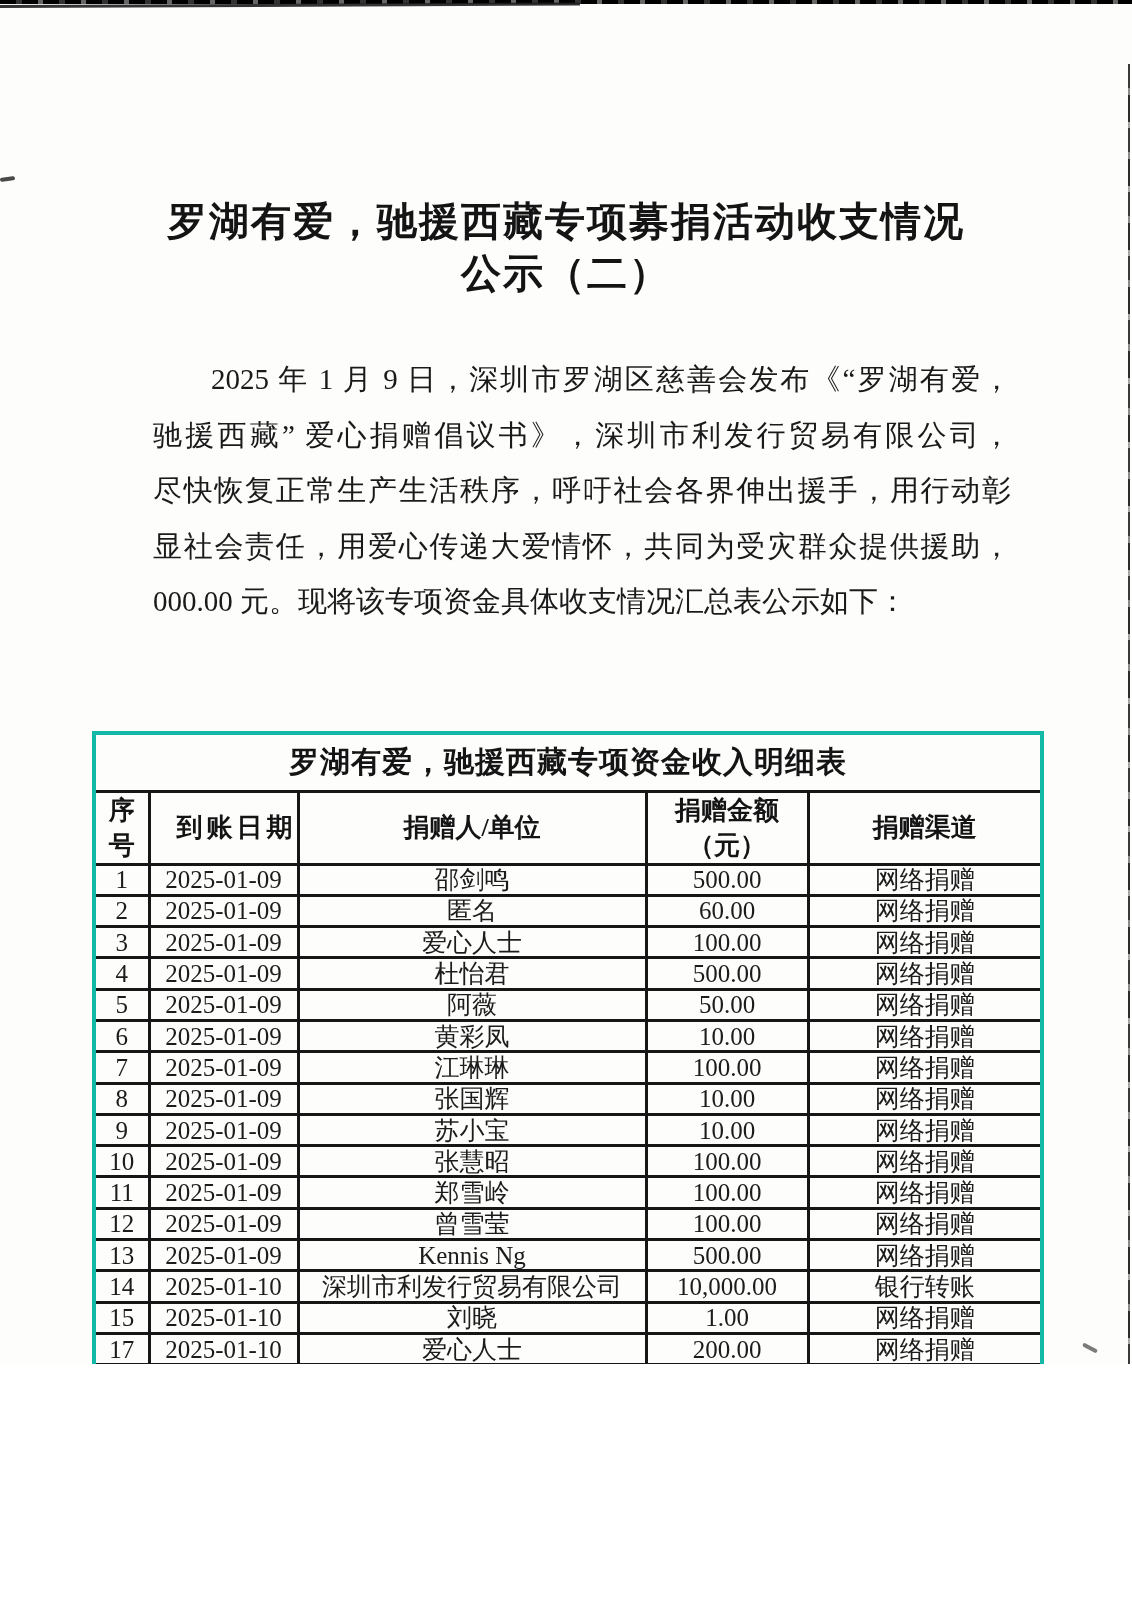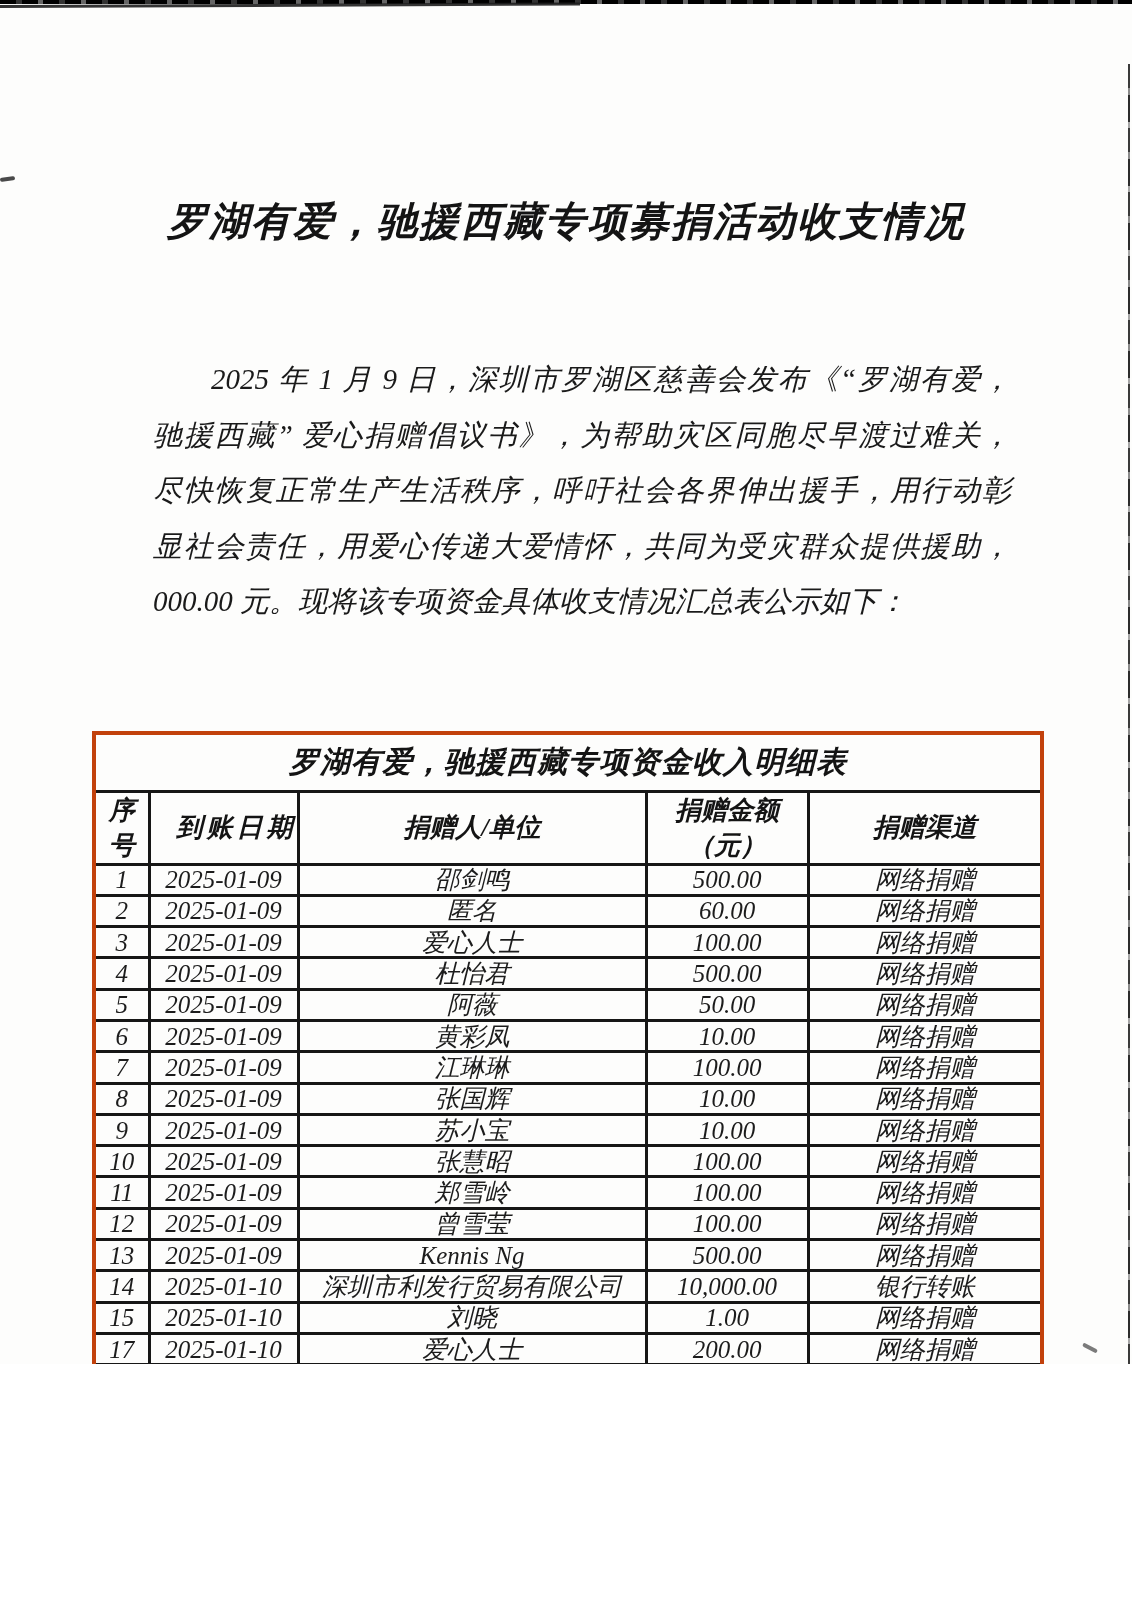--- a/index.html
+++ b/index.html
@@ -2,21 +2,20 @@
 <html><head>
 <meta charset="utf-8">
 <style>
   * { margin:0; padding:0; box-sizing:border-box; }
   html,body { background:#ffffff; }
   .page {
     position:relative; width:1132px; height:1364px;
     background:#fdfdfc; overflow:hidden;
     font-family:"Liberation Serif","DejaVu Serif",serif;
     color:#1b1b1b;
-    font-style:italic;
   }
   
   .art-top1 { position:absolute; top:0; left:0; width:1132px; height:4px;
     background:repeating-linear-gradient(90deg,#000 0 16px,#333 16px 22px,#000 22px 38px,#666 38px 43px); }
   .art-top2 { position:absolute; top:5px; left:0; width:580px; height:3px; background:#1d1d1d;
     transform:rotate(-0.25deg); transform-origin:left center; opacity:.9; }
   .art-right { position:absolute; top:64px; right:2px; width:2px; height:1536px;
     background:repeating-linear-gradient(180deg,#3a3a3a 0 24px,#8a8a8a 24px 31px,#2c2c2c 31px 58px,#a5a5a5 58px 64px); }
   .art-left { position:absolute; top:177px; left:0; width:15px; height:4px; background:#4a4a4a;
     border-radius:2px; transform:rotate(-8deg); }
@@ -27,21 +26,21 @@
     font-weight:bold; font-size:40px; line-height:52px; letter-spacing:2px; color:#141414; }
   
   .body-text { position:absolute; top:352px; left:153px; width:858px;
     font-size:29px; color:#1a1a1a; }
   .body-text .line { line-height:55.6px; height:55.6px; text-align:justify;
     text-align-last:justify; white-space:normal; }
   .body-text .line:first-of-type { padding-left:58px; }
   .body-text .line:last-of-type { text-align-last:left; }
   
   .income-table-wrap { position:absolute; top:731px; left:92px; width:948px; }
-  table.income { border-collapse:collapse; table-layout:fixed; width:948px; border:4px solid #c2410c; }
+  table.income { border-collapse:collapse; table-layout:fixed; width:948px; border:4px solid #14b8a6; }
   table.income td, table.income th { border:3px solid #161616; text-align:center;
     vertical-align:middle; padding:0; overflow:hidden; }
   tr.t-title { height:58px; }
   tr.t-title th { font-size:30px; font-weight:bold; letter-spacing:1px; color:#141414; }
   tr.t-head { height:34px; }
   tr.t-head th { font-size:26px; font-weight:bold; color:#141414; }
   tr.t-head th.sp { letter-spacing:4px;text-align:right; }
   tr.t-row { height:31.3px; }
   tr.t-row td { font-size:25px; line-height:1; color:#1c1c1c; }
   
@@ -54,27 +53,28 @@
 <div class="page">
 
   <div class="art-top1"></div>
   <div class="art-top2"></div>
   <div class="art-right"></div>
   <div class="art-left"></div>
   <div class="art-diag"></div>
 
   <h1 class="doc-title">
     <span>罗湖有爱，驰援西藏专项募捐活动收支情况</span><br>
+    <span>公示（二）</span>
   </h1>
 
   <div class="body-text">
 
       <div class="line">2025 年 1 月 9 日，深圳市罗湖区慈善会发布《“罗湖有爱，</div>
 
-      <div class="line">驰援西藏” 爱心捐赠倡议书》，为帮助灾区同胞尽早渡过难关，</div>
+      <div class="line">驰援西藏” 爱心捐赠倡议书》，深圳市利发行贸易有限公司，</div>
 
       <div class="line">尽快恢复正常生产生活秩序，呼吁社会各界伸出援手，用行动彰</div>
 
       <div class="line">显社会责任，用爱心传递大爱情怀，共同为受灾群众提供援助，</div>
 
 
 
       <div class="line">000.00 元。现将该专项资金具体收支情况汇总表公示如下：</div>
     </div>
 

